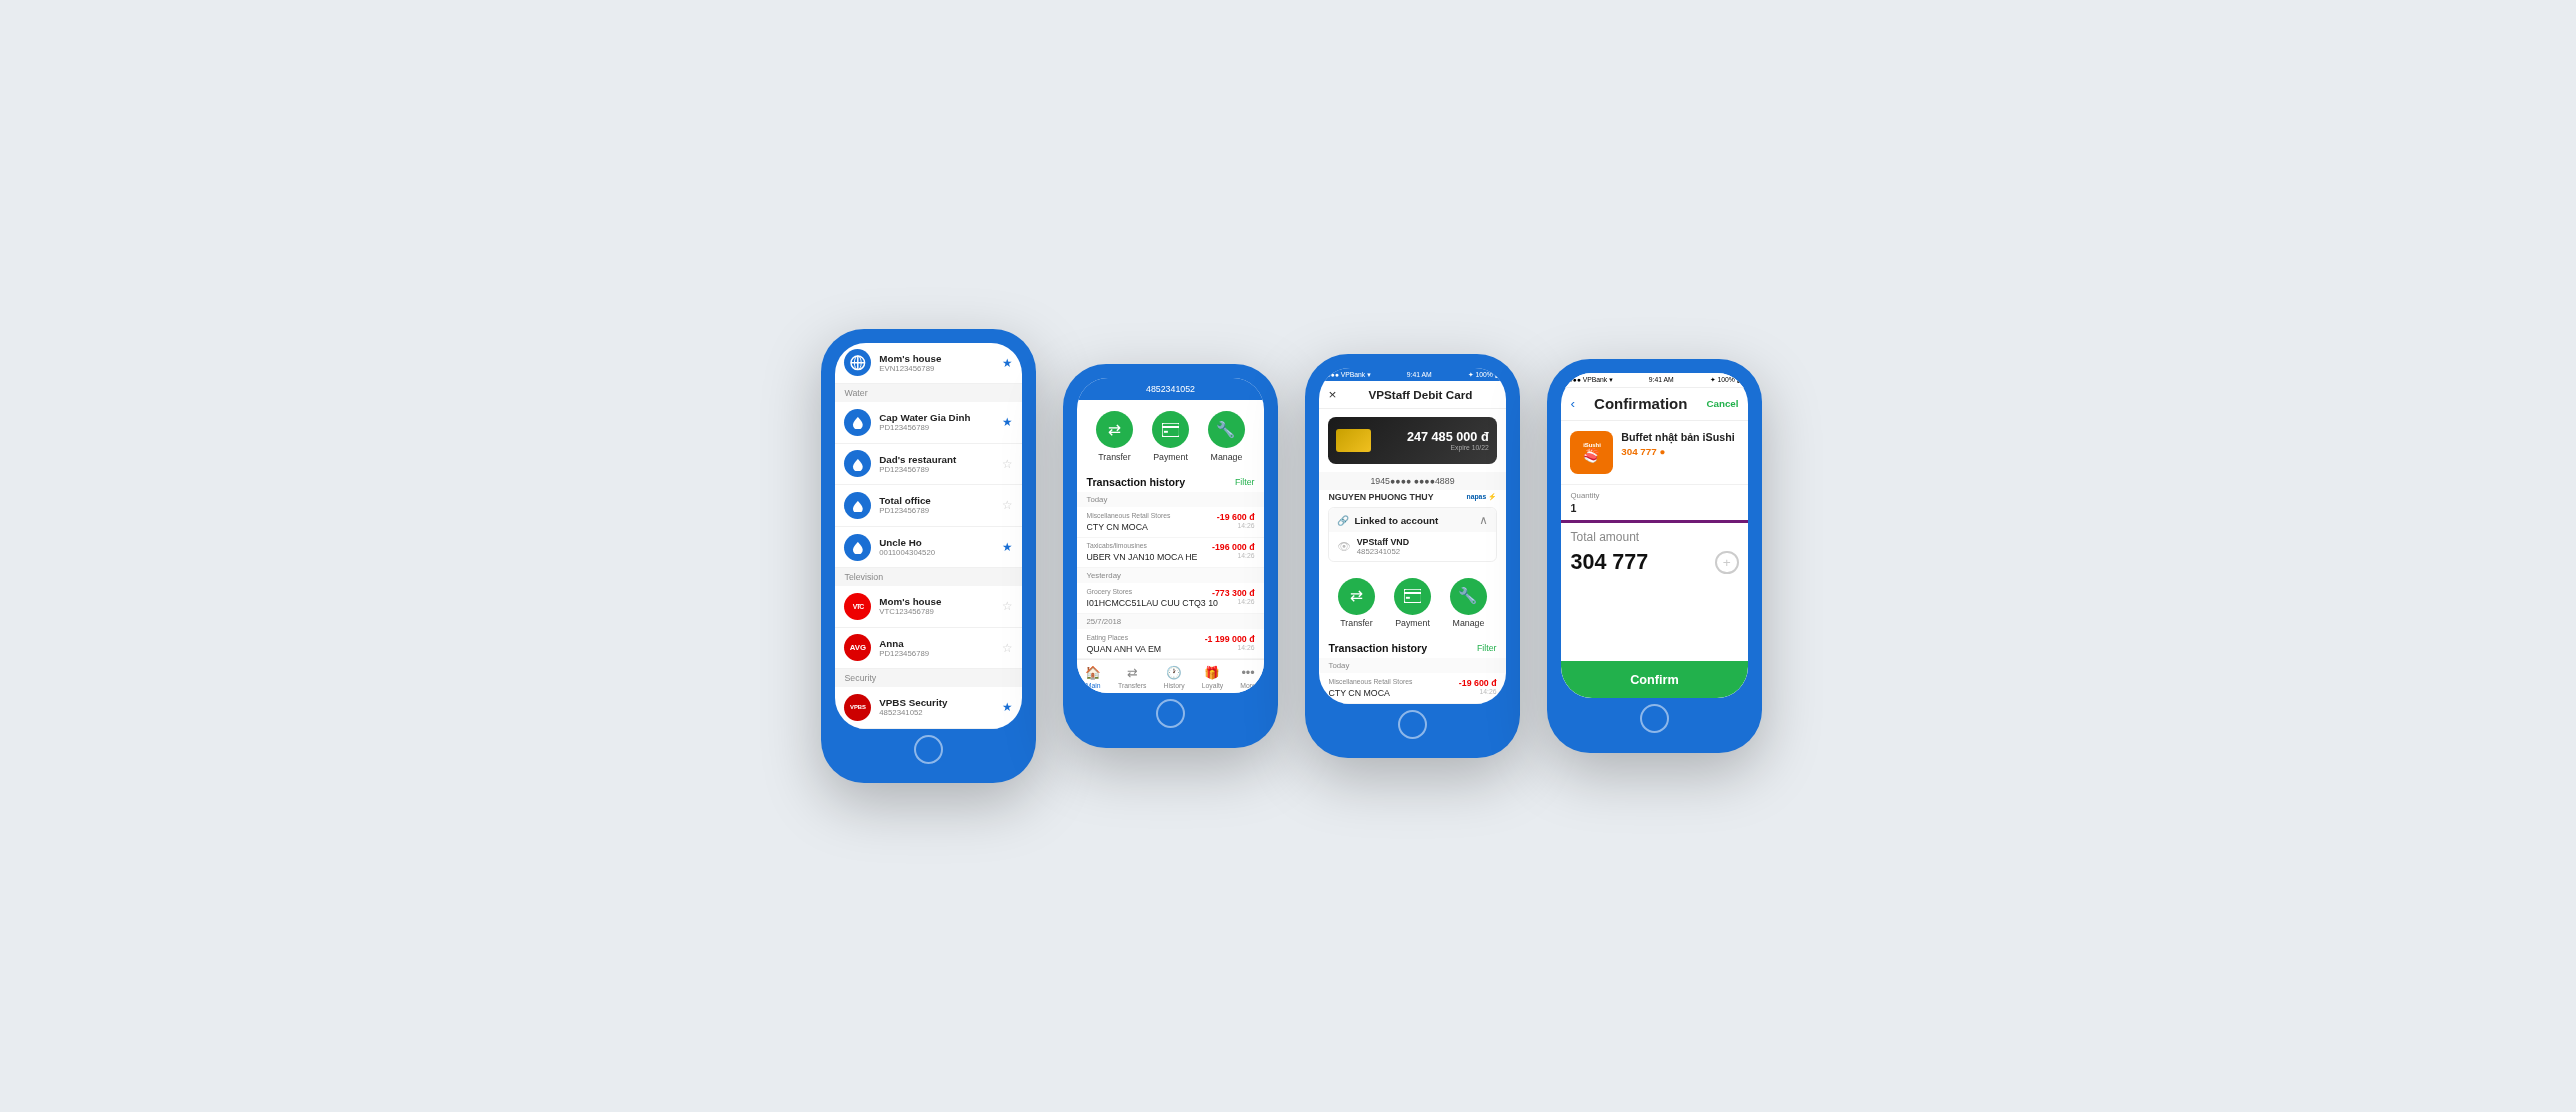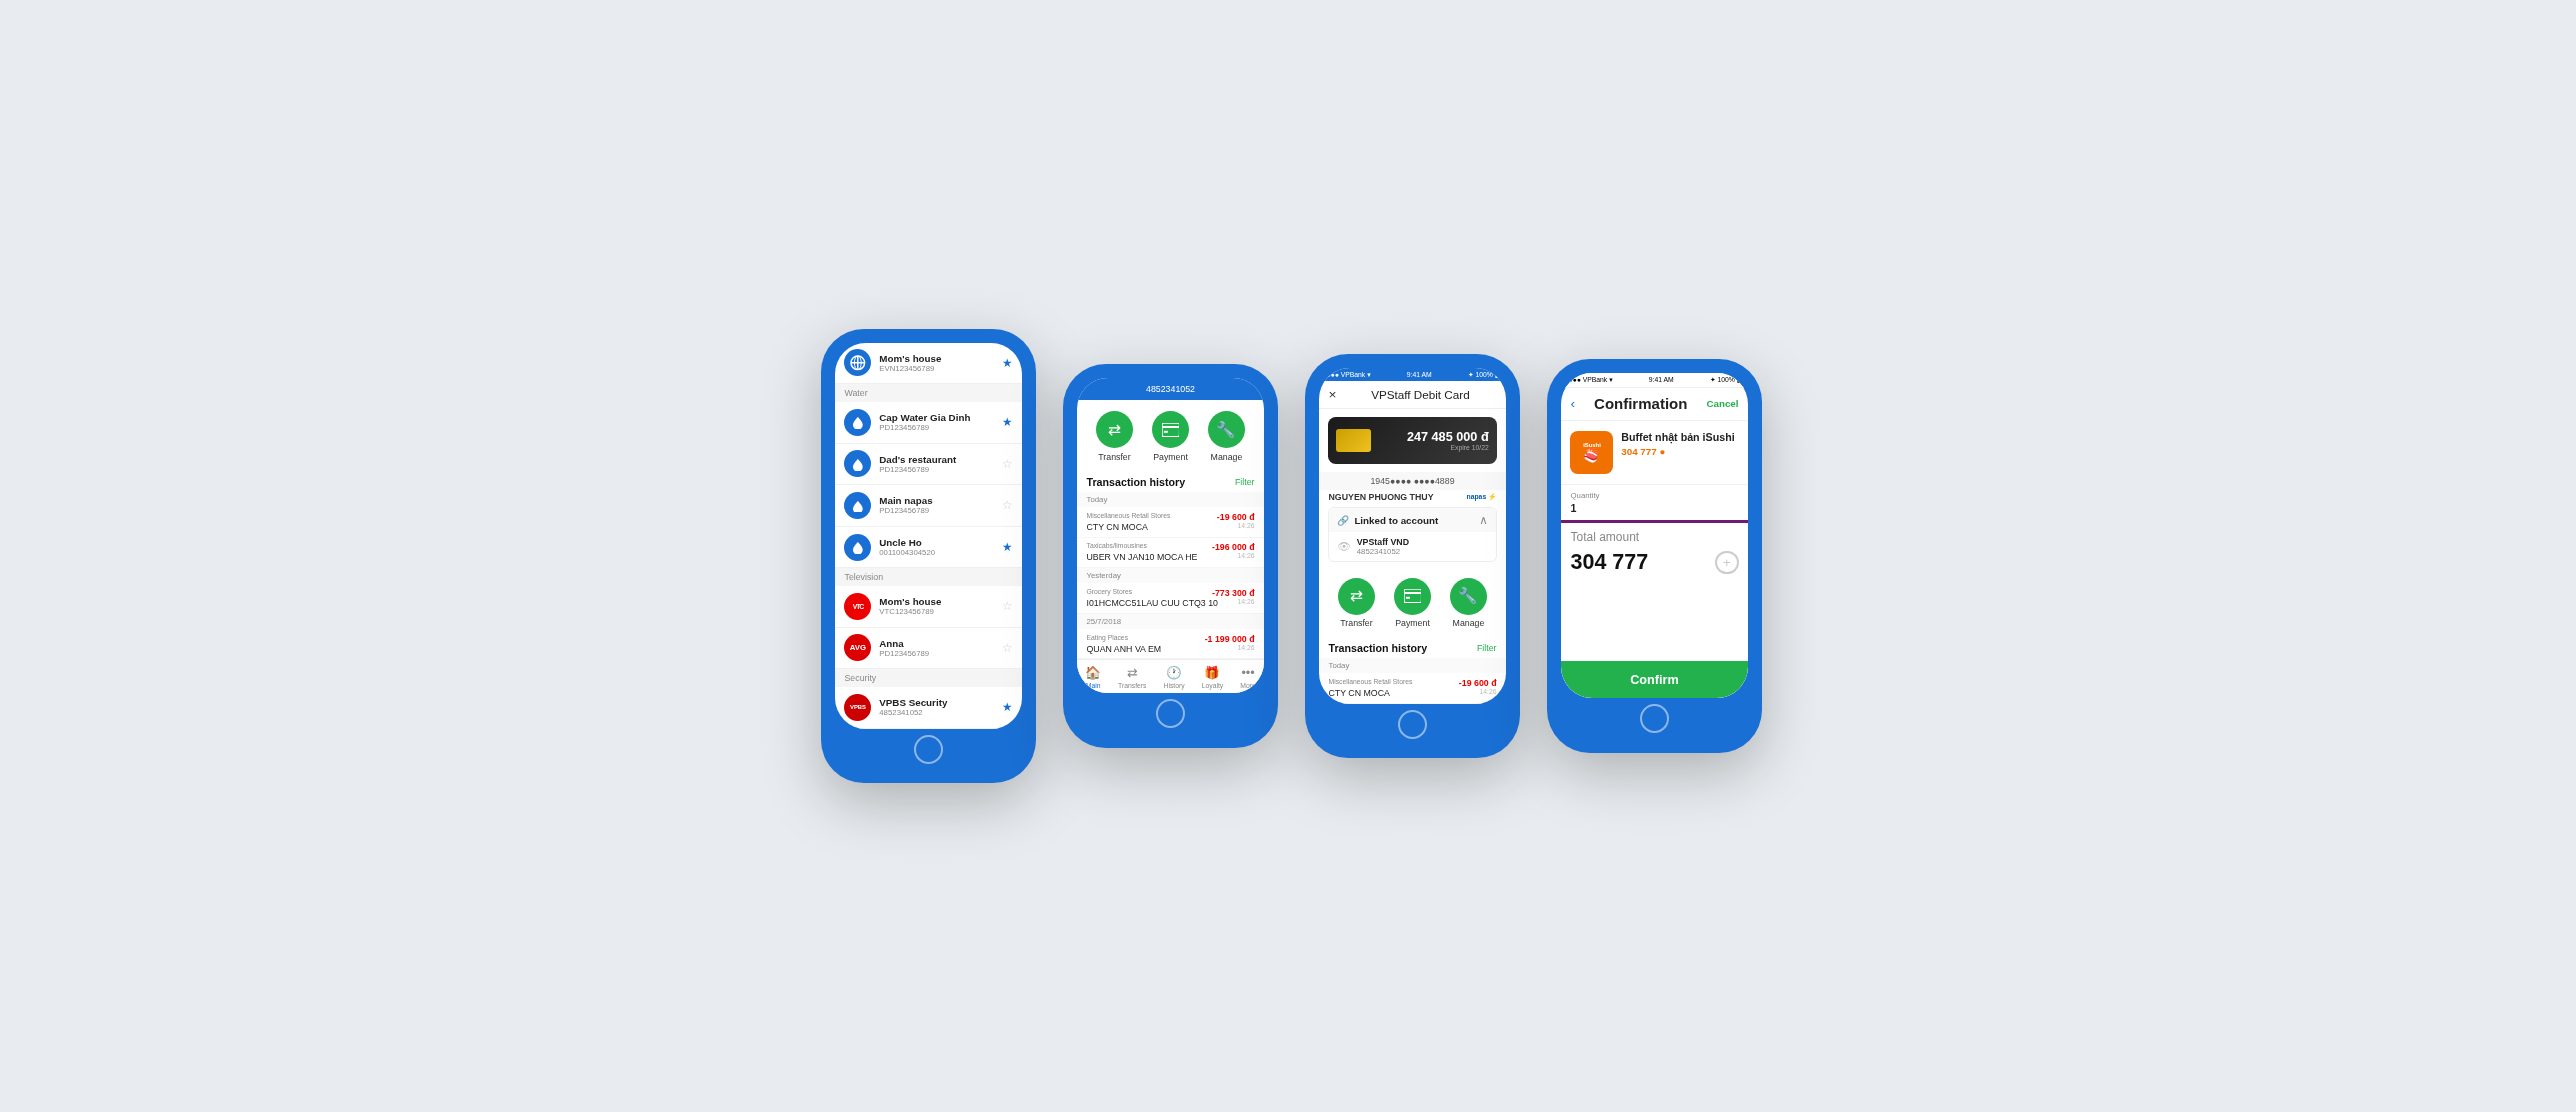--- a/index.html
+++ b/index.html
@@ -140,21 +140,21 @@
 
     
     .card-header {
       display: flex;
       align-items: center;
       padding: 5.9px 9.8px;
       border-bottom: 1px solid #eee;
       gap: 7.8px;
     }
     .close-btn { font-size: 13.7px; color: #333; cursor: pointer; }
-    .card-title { font-size: 11.7px; font-weight: 400; color: #222; flex: 1; text-align: center; }
+    .card-title { font-size: 11.7px; font-weight: 700; color: #222; flex: 1; text-align: center; }
     .card-visual {
       background: linear-gradient(135deg, #1a1a1a, #3a3a3a);
       margin: 7.8px 9.8px;
       border-radius: 7.8px;
       padding: 7.8px;
       color: white;
       display: flex;
       align-items: center;
       gap: 5.9px;
       min-height: 47px;
@@ -307,21 +307,21 @@
         </div>
         <span class="star-empty">☆</span>
       </div>
       <div class="bill-item">
         <div class="bill-icon" style="background:#1a6fd4;">
             <svg width="13.7" height="13.7" viewBox="0 0 14 14">
               <path d="M7 2 C7 2 2 7 2 10 a5 5 0 0 0 10 0 C12 7 7 2 7 2Z" fill="white"></path>
             </svg>
           </div>
         <div class="bill-info">
-          <div class="bill-name">Main napas</div>
+          <div class="bill-name">Total office</div>
           <div class="bill-sub">PD123456789</div>
         </div>
         <span class="star-empty">☆</span>
       </div>
       <div class="bill-item">
         <div class="bill-icon" style="background:#1a6fd4;">
             <svg width="13.7" height="13.7" viewBox="0 0 14 14">
               <path d="M7 2 C7 2 2 7 2 10 a5 5 0 0 0 10 0 C12 7 7 2 7 2Z" fill="white"></path>
             </svg>
           </div>

